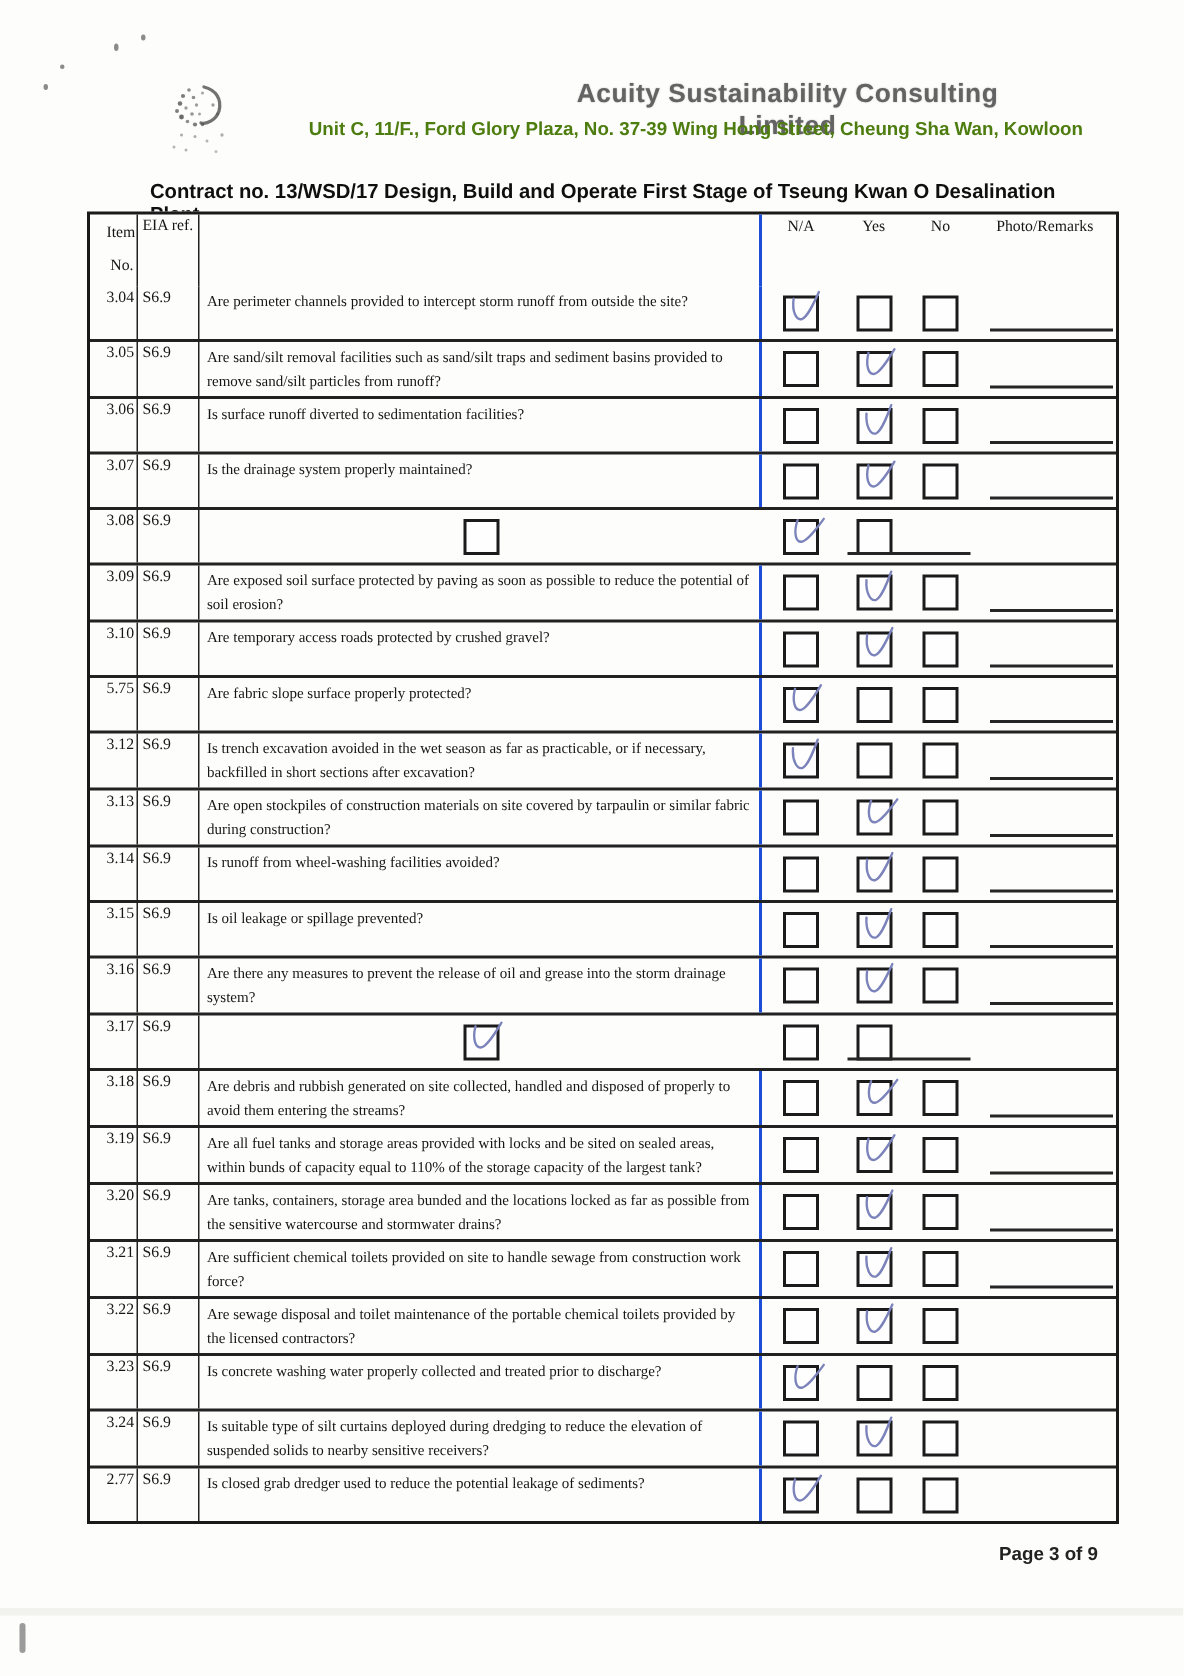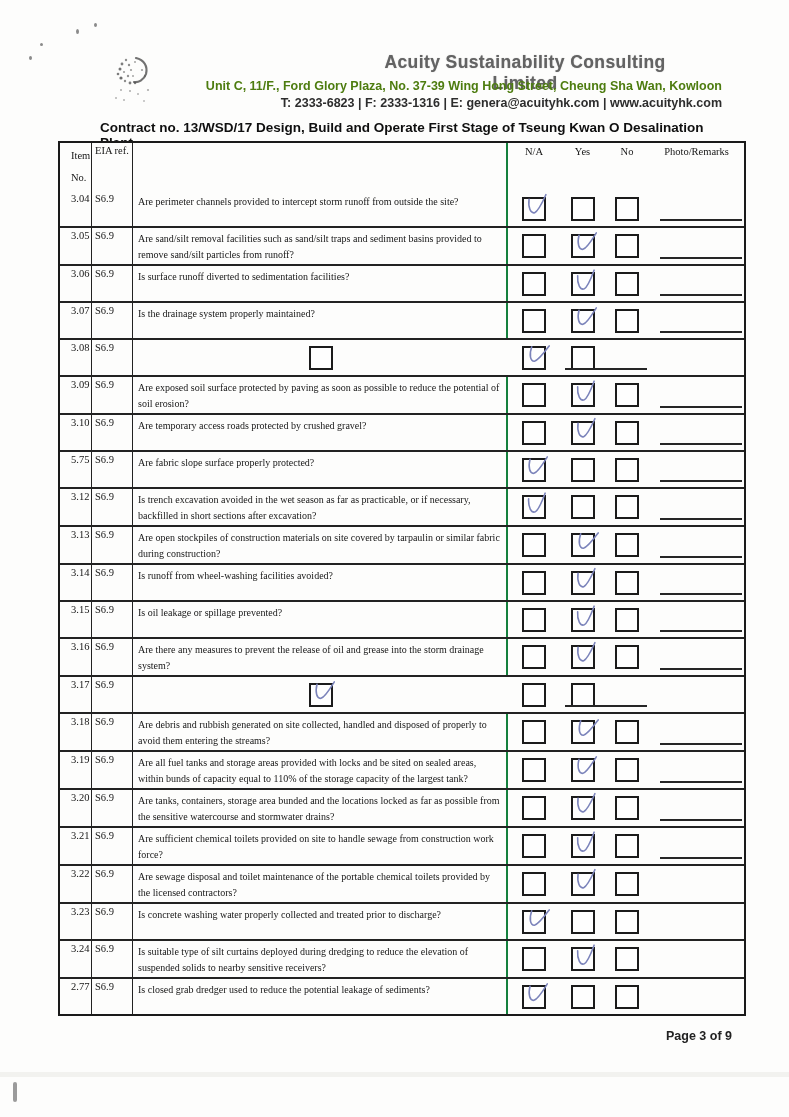--- a/index.html
+++ b/index.html
@@ -22,23 +22,23 @@
     font-family:"Liberation Sans",sans-serif;font-weight:bold;font-size:12.5px;color:#2d2d2d;}
   .contract-title{position:absolute;left:100px;top:120px;width:640px;
     font-family:"Liberation Sans",sans-serif;font-weight:bold;font-size:13.5px;color:#0f0f0f;}
 
   
   .checklist{position:absolute;left:58px;top:141px;width:684px;border:2px solid #1a1a1a;background:#fdfdfc;}
   .trow{display:grid;grid-template-columns:32px 41px 375px 52px 45px 44px auto;align-items:stretch;}
   .trow + .trow{border-top:2px solid #222;}
   .thead{min-height:32px;}
   .rrow{min-height:35px;}
-  .c-item{border-right:1.5px solid #222;padding:2px 2px 2px 11px;font-size:10.5px;}
+  .c-item{border-right:1.5px solid #222;padding:2px 2px 2px 11px;font-size:10.5px;text-align:right;}
   .c-eia{border-right:1.5px solid #222;padding:2px 2px 2px 3px;font-size:10.5px;}
-  .c-q{border-right:2px solid #15803d;padding:3px 4px 2px 5px;font-size:10px;line-height:1.55;}
+  .c-q{border-right:2px solid #1d4ed8;padding:3px 4px 2px 5px;font-size:10px;line-height:1.55;}
   .c-chk{display:flex;align-items:center;justify-content:center;}
   .c-rem{position:relative;}
   .thead .c-chk,.thead .c-rem{align-items:flex-start;justify-content:center;display:flex;
     font-size:10.5px;padding-top:3px;}
   .thead .c-item{line-height:2.1;}
   .ckbox{position:relative;width:20px;height:20px;border:2px solid #1b1b1b;background:#fefefe;}
   .tick{position:absolute;left:0px;top:-6px;width:27px;height:27px;display:none;}
   .tick path{fill:none;stroke:#7b83ba;stroke-width:1.4;stroke-linecap:round;}
   .ckbox.checked .tick{display:block;}
   .rrow:nth-child(2n) .tick{transform:rotate(7deg);}
@@ -87,21 +87,20 @@
           <circle cx="40" cy="40" r="1.1" opacity=".5"></circle>
         <circle cx="8" cy="48" r="1" opacity=".45"></circle>
           <circle cx="16" cy="50" r="1" opacity=".45"></circle>
         <circle cx="36" cy="51" r="1" opacity=".4"></circle>
       </g>
       <path d="M28 8 C36 10 40 16 38 24 C36 30 30 33 26 32" fill="none" stroke="#4f4f4f" stroke-width="2.2" opacity=".8" stroke-linecap="round"></path>
     </svg>
   </div>
   <div class="company-name">Acuity Sustainability Consulting Limited</div>
   <div class="company-address">Unit C, 11/F., Ford Glory Plaza, No. 37-39 Wing Hong Street, Cheung Sha Wan, Kowloon</div>
-  <div class="company-contact">T: 2333-6823 | F: 2333-1316 | E: genera@acuityhk.com | www.acuityhk.com</div>
   <div class="contract-title">Contract no.  13/WSD/17 Design, Build and Operate First Stage of Tseung Kwan O Desalination Plant</div>
 
   <div class="checklist">
     <div class="trow thead">
       <div class="c-item">
         <span>Item</span><br>
         <span>No.</span>
       </div>
       <div class="c-eia">EIA ref.</div>
       <div class="c-q"></div>

